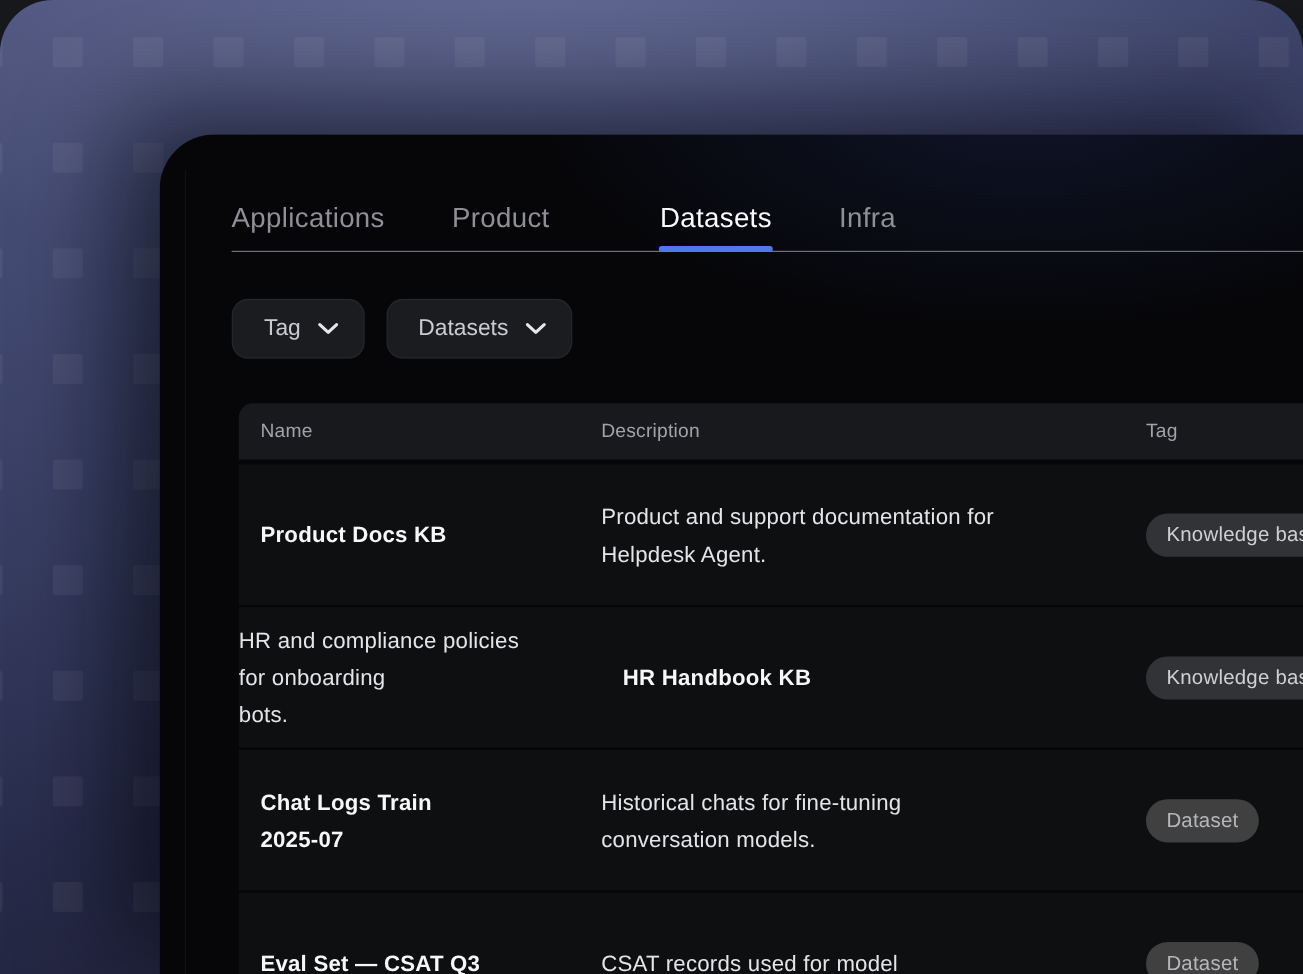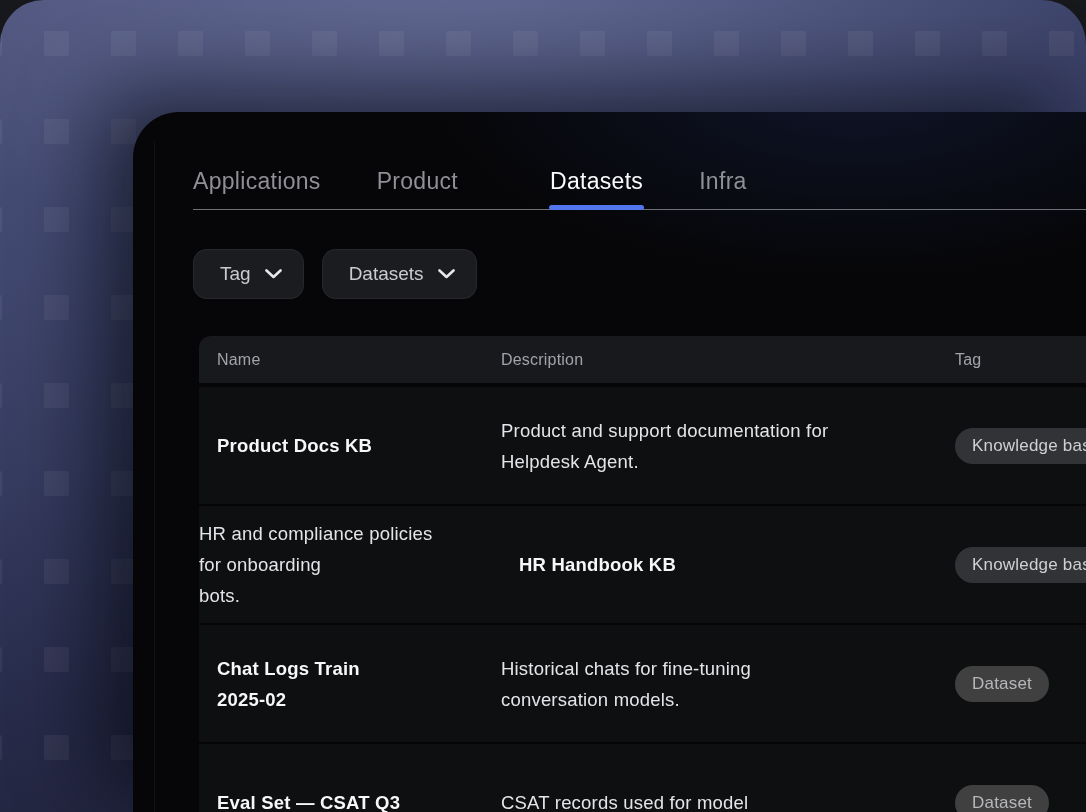--- a/index.html
+++ b/index.html
@@ -131,21 +131,21 @@
 
       <div class="tr">
         <div class="td desc">HR and compliance policies for onboarding
 bots.</div>
         <div class="td name">HR Handbook KB</div>
         <div class="td"><span class="pill knowledge">Knowledge base</span></div>
       </div>
 
       <div class="tr">
         <div class="td name">Chat Logs Train
-2025-02</div>
+2025-07</div>
         <div class="td desc">Historical chats for fine-tuning
 conversation models.</div>
         <div class="td"><span class="pill dataset">Dataset</span></div>
       </div>
 
       <div class="tr">
         <div class="td name">Eval Set — CSAT Q3</div>
         <div class="td desc">CSAT records used for model</div>
         <div class="td"><span class="pill dataset">Dataset</span></div>
       </div>

